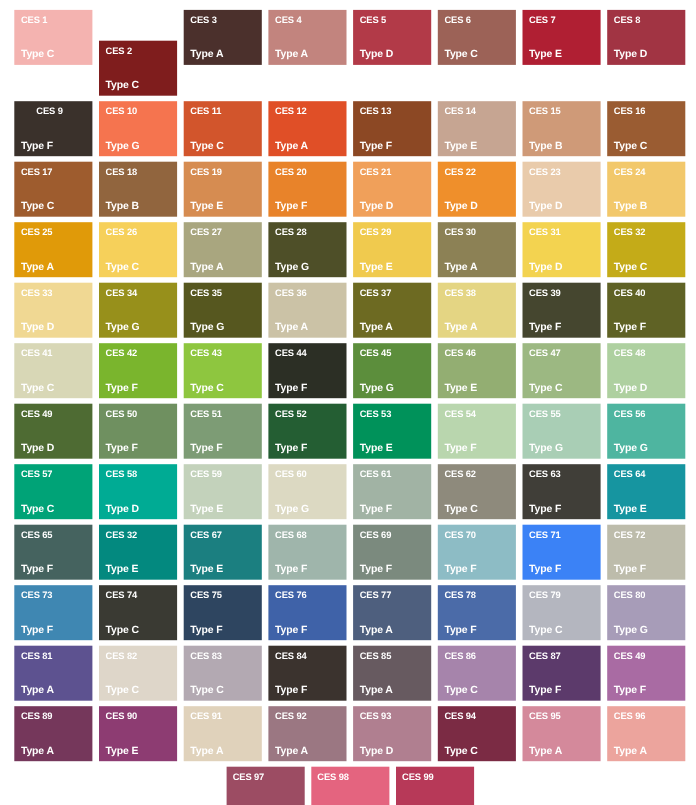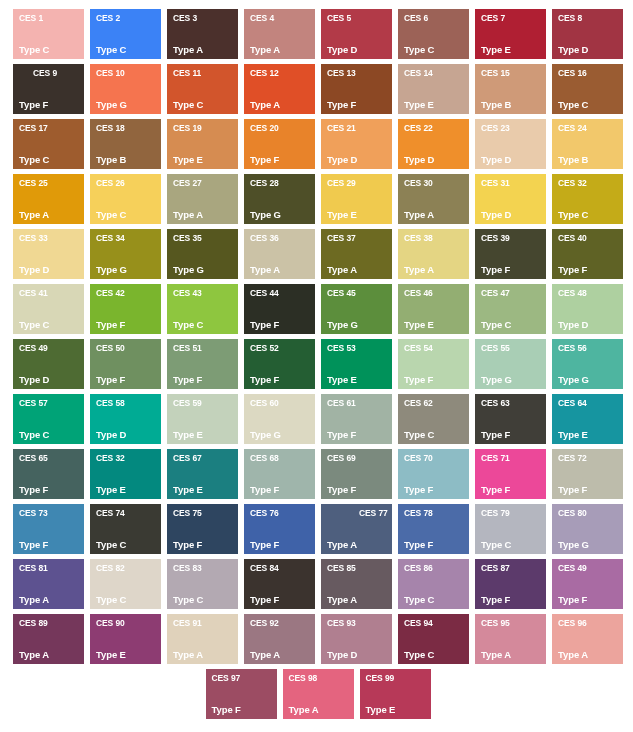--- a/index.html
+++ b/index.html
@@ -53,21 +53,21 @@
   }
 </style>
 </head>
 <body>
 
 <div id="palette-grid" style="background: rgb(255, 255, 255);">
     <div class="swatch" style="background: rgb(244, 179, 176);">
       <div class="swatch-code" style="color: rgb(255, 255, 255);">CES 1</div>
       <div class="swatch-type" style="color: rgb(255, 255, 255);">Type C</div>
     </div>
-    <div class="swatch" style="background: #3b82f6;">
+    <div class="swatch" style="background: #7f1d1d; margin-top: 28px;">
       <div class="swatch-code" style="color: rgb(255, 255, 255);">CES 2</div>
       <div class="swatch-type" style="color: rgb(255, 255, 255);">Type C</div>
     </div>
     <div class="swatch" style="background: rgb(75, 48, 44);">
       <div class="swatch-code" style="color: rgb(255, 255, 255);">CES 3</div>
       <div class="swatch-type" style="color: rgb(255, 255, 255);">Type A</div>
     </div>
     <div class="swatch" style="background: rgb(194, 132, 126);">
       <div class="swatch-code" style="color: rgb(255, 255, 255);">CES 4</div>
       <div class="swatch-type" style="color: rgb(255, 255, 255);">Type A</div>
@@ -329,21 +329,21 @@
       <div class="swatch-type" style="color: rgb(255, 255, 255);">Type F</div>
     </div>
     <div class="swatch" style="background: rgb(123, 138, 126);">
       <div class="swatch-code" style="color: rgb(255, 255, 255);">CES 69</div>
       <div class="swatch-type" style="color: rgb(255, 255, 255);">Type F</div>
     </div>
     <div class="swatch" style="background: rgb(141, 188, 197);">
       <div class="swatch-code" style="color: rgb(255, 255, 255);">CES 70</div>
       <div class="swatch-type" style="color: rgb(255, 255, 255);">Type F</div>
     </div>
-    <div class="swatch" style="background: #ec4899;">
+    <div class="swatch" style="background: #3b82f6;">
       <div class="swatch-code" style="color: rgb(255, 255, 255);">CES 71</div>
       <div class="swatch-type" style="color: rgb(255, 255, 255);">Type F</div>
     </div>
     <div class="swatch" style="background: rgb(189, 188, 171);">
       <div class="swatch-code" style="color: rgb(255, 255, 255);">CES 72</div>
       <div class="swatch-type" style="color: rgb(255, 255, 255);">Type F</div>
     </div>
     <div class="swatch" style="background: rgb(63, 135, 178);">
       <div class="swatch-code" style="color: rgb(255, 255, 255);">CES 73</div>
       <div class="swatch-type" style="color: rgb(255, 255, 255);">Type F</div>
@@ -354,21 +354,21 @@
     </div>
     <div class="swatch" style="background: rgb(46, 69, 96);">
       <div class="swatch-code" style="color: rgb(255, 255, 255);">CES 75</div>
       <div class="swatch-type" style="color: rgb(255, 255, 255);">Type F</div>
     </div>
     <div class="swatch" style="background: rgb(63, 98, 168);">
       <div class="swatch-code" style="color: rgb(255, 255, 255);">CES 76</div>
       <div class="swatch-type" style="color: rgb(255, 255, 255);">Type F</div>
     </div>
     <div class="swatch" style="background: rgb(78, 95, 126);">
-      <div class="swatch-code" style="color: rgb(255, 255, 255); margin-left: 32px;">CES 77</div>
+      <div class="swatch-code" style="color: rgb(255, 255, 255);">CES 77</div>
       <div class="swatch-type" style="color: rgb(255, 255, 255);">Type A</div>
     </div>
     <div class="swatch" style="background: rgb(75, 107, 168);">
       <div class="swatch-code" style="color: rgb(255, 255, 255);">CES 78</div>
       <div class="swatch-type" style="color: rgb(255, 255, 255);">Type F</div>
     </div>
     <div class="swatch" style="background: rgb(180, 182, 191);">
       <div class="swatch-code" style="color: rgb(255, 255, 255);">CES 79</div>
       <div class="swatch-type" style="color: rgb(255, 255, 255);">Type C</div>
     </div>

